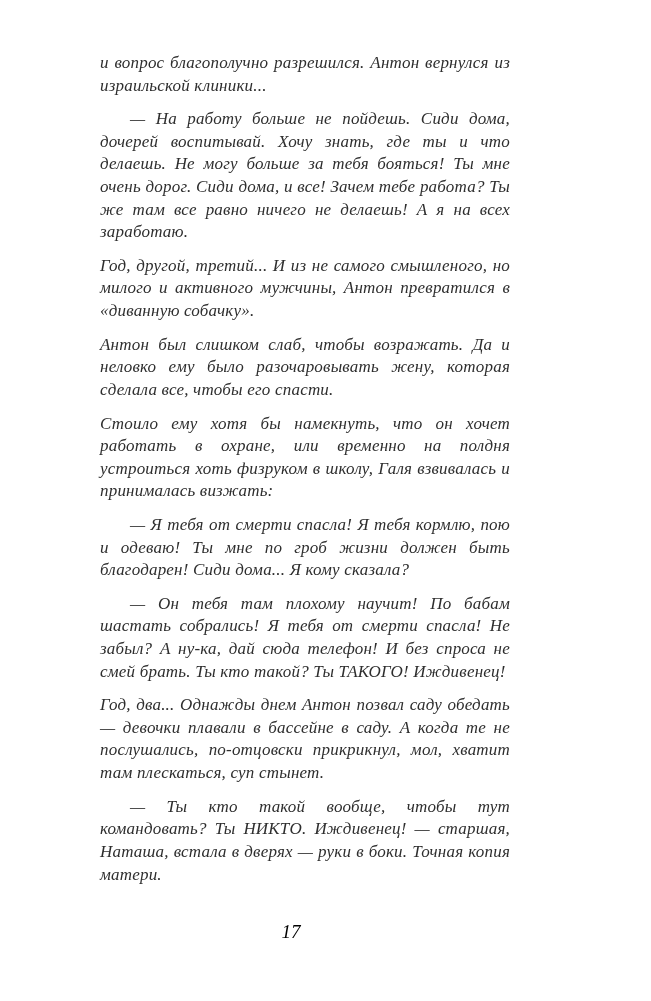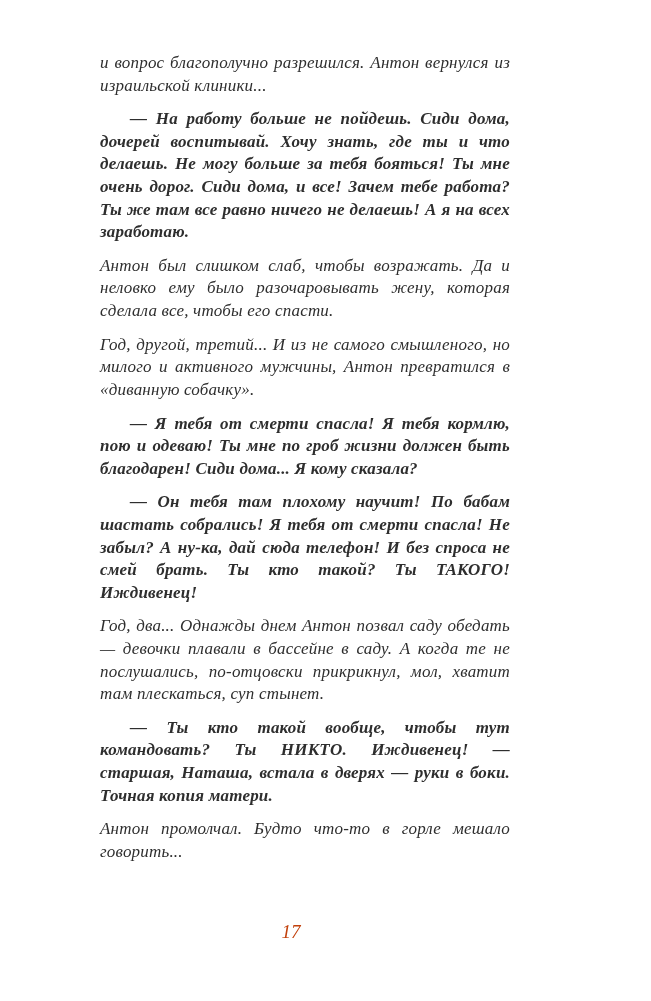--- a/index.html
+++ b/index.html
@@ -23,42 +23,41 @@
     font-size: 17px;
     line-height: 1.33;
     letter-spacing: 0.2px;
     text-align: justify;
   }
   .text-block p {
     margin: 0 0 11px 0;
   }
   .text-block p.dialogue {
     text-indent: 30px;
-    font-weight: bold;
   }
   .page-number {
     position: absolute;
     left: 0;
     right: 4px;
     bottom: 58px;
     text-align: center;
     font-style: italic;
     font-size: 19px;
-    color: #c2410c;
+    color: #000000;
   }
 </style>
 </head>
 <body>
 
 <div class="book-page">
   <div class="text-block">
     <p>и вопрос благополучно разрешился. Антон вернулся из израильской клиники...</p>
     <p class="dialogue">— На работу больше не пойдешь. Сиди дома, дочерей воспитывай. Хочу знать, где ты и что делаешь. Не могу больше за тебя бояться! Ты мне очень дорог. Сиди дома, и все! Зачем тебе работа? Ты же там все равно ничего не делаешь! А я на всех заработаю.</p>
+    <p>Год, другой, третий... И из не самого смышленого, но милого и активного мужчины, Антон превратился в «диванную собачку».</p>
     <p>Антон был слишком слаб, чтобы возражать. Да и неловко ему было разочаровывать жену, которая сделала все, чтобы его спасти.</p>
-    <p>Год, другой, третий... И из не самого смышленого, но милого и активного мужчины, Антон превратился в «диванную собачку».</p>
+    <p>Стоило ему хотя бы намекнуть, что он хочет работать в охране, или временно на полдня устроиться хоть физруком в школу, Галя взвивалась и принималась визжать:</p>
     <p class="dialogue">— Я тебя от смерти спасла! Я тебя кормлю, пою и одеваю! Ты мне по гроб жизни должен быть благодарен! Сиди дома... Я кому сказала?</p>
     <p class="dialogue">— Он тебя там плохому научит! По бабам шастать собрались! Я тебя от смерти спасла! Не забыл? А ну-ка, дай сюда телефон! И без спроса не смей брать. Ты кто такой? Ты ТАКОГО! Иждивенец!</p>
     <p>Год, два... Однажды днем Антон позвал саду обедать — девочки плавали в бассейне в саду. А когда те не послушались, по-отцовски прикрикнул, мол, хватит там плескаться, суп стынет.</p>
     <p class="dialogue">— Ты кто такой вообще, чтобы тут командовать? Ты НИКТО. Иждивенец! — старшая, Наташа, встала в дверях — руки в боки. Точная копия матери.</p>
-    <p>Антон промолчал. Будто что-то в горле мешало говорить...</p>
   </div>
   <div class="page-number">17</div>
 </div>
 
 </body></html>

